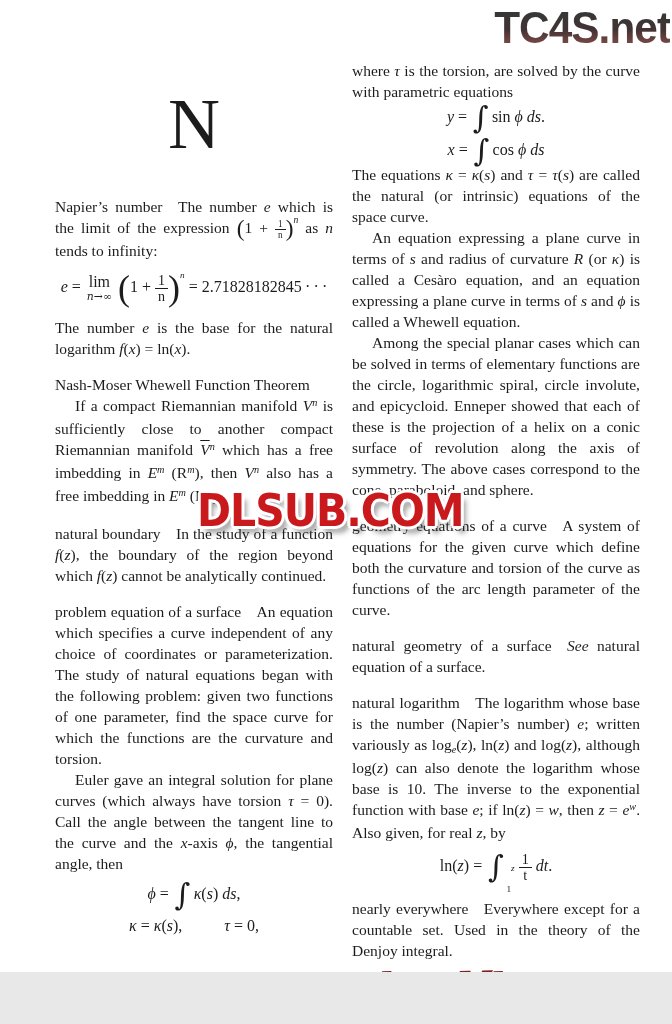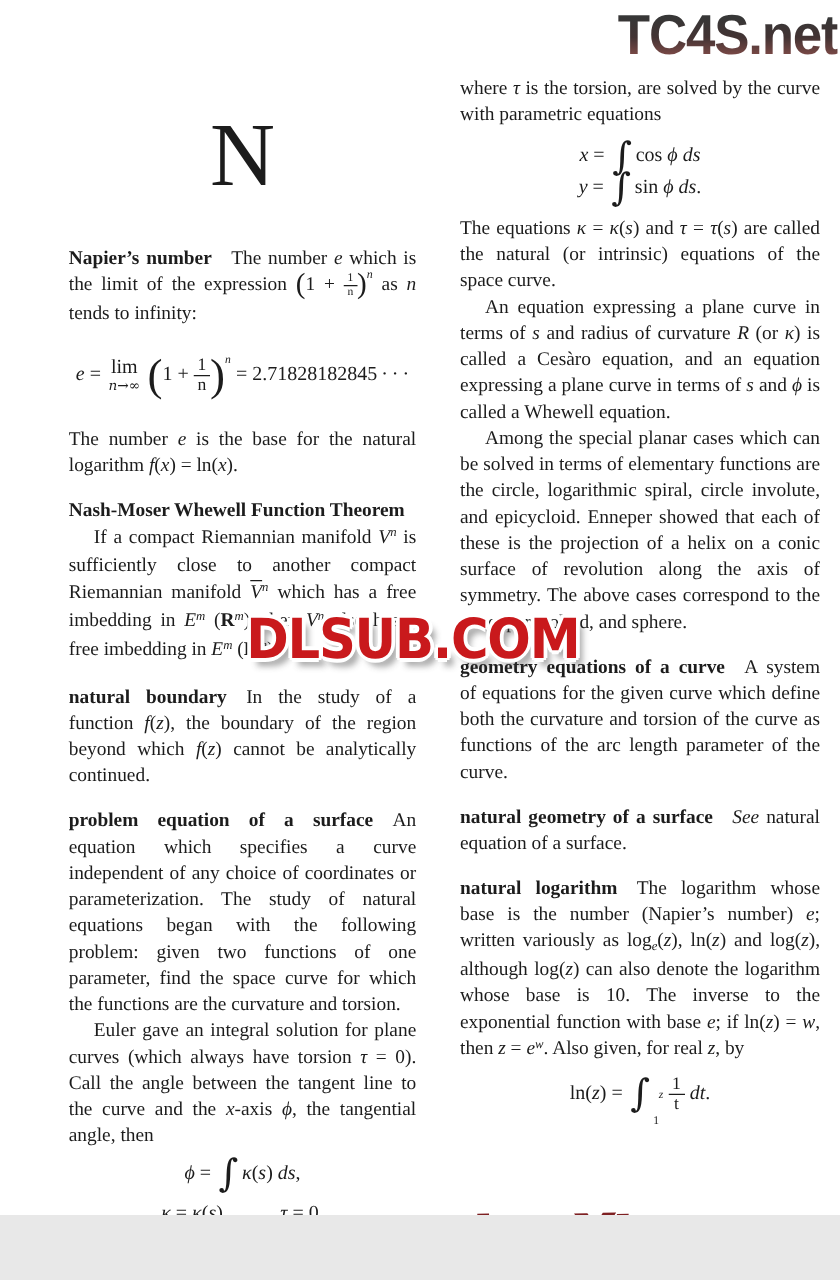--- a/index.html
+++ b/index.html
@@ -3,51 +3,51 @@
 <meta charset="utf-8">
 <style>
   html,body{margin:0;padding:0;background:#e8e8e8;}
   .page{
     position:relative;width:672px;height:972px;background:#ffffff;
     font-family:"Liberation Serif", serif;color:#1c1c1c;overflow:hidden;
     margin:0 auto;
   }
   .col{position:absolute;top:60px;font-size:15.5px;line-height:21px;}
   .col-left{left:55px;width:278px;}
-  .col-right{left:368px;width:288px;}
+  .col-right{left:352px;width:288px;}
   .big-letter{
     text-align:center;font-size:72px;line-height:72px;
     margin:28px 0 36px 0;font-weight:400;
   }
   p{margin:0;}
   .para{text-align:justify;}
   .entry{margin-top:15px;}
   .indent{text-indent:20px;}
   .eq{text-align:center;margin:9px 0 11px 0;font-size:16px;}
   .eq-tight{margin:4px 0;}
   
-  .r-b{font-weight:bold;}
+  .r-b{font-weight:normal;}
   .r-i{font-style:italic;}
   .r-ol{text-decoration:overline;}
   .r-sup{font-size:66%;position:relative;top:-0.5em;}
   .r-sub{font-size:66%;position:relative;top:0.3em;}
   .r-supb{font-size:62%;position:relative;top:-1.0em;}
   .r-supc{font-size:58%;position:relative;top:-1.5em;}
   .r-bp{font-size:150%;font-weight:300;line-height:0;vertical-align:-0.12em;}
   .r-bp2{font-size:225%;font-weight:300;line-height:0;vertical-align:-0.22em;}
   .r-int{
     font-family:"DejaVu Serif","DejaVu Sans",serif;
     font-size:190%;font-weight:400;line-height:0;vertical-align:-0.2em;
     margin:0 3px 0 2px;
   }
   .frac{display:inline-block;vertical-align:middle;text-align:center;line-height:1.05;font-size:88%;}
   .frac .num{display:block;border-bottom:1px solid #1c1c1c;padding:0 3px;}
   .frac .den{display:block;}
   .frac.small{font-size:60%;line-height:1.1;}
-  .mstack{display:inline-block;text-align:center;vertical-align:middle;line-height:1.05;margin:16px 2px;}
+  .mstack{display:inline-block;text-align:center;vertical-align:middle;line-height:1.05;margin:4px 2px;}
   .mstack .top{display:block;}
   .mstack .bot{display:block;font-size:68%;font-style:italic;font-family:"DejaVu Serif","DejaVu Sans",serif;}
   .lims{display:inline-flex;flex-direction:column;justify-content:space-between;
     height:2.1em;vertical-align:middle;font-size:58%;font-style:italic;
     margin:0 4px 0 -4px;}
   .lims .top{margin-left:8px;}
   .lims .bot{font-style:normal;}
   .hsp{display:inline-block;}
   .copyright{position:absolute;left:55px;top:998px;font-size:12.5px;color:#ec4899;}
   
@@ -113,40 +113,41 @@
 
     <div class="eq"><span class="r-i r-glyph">ϕ</span> = <span class="r-int">∫</span><span class="r-i r-glyph">κ</span>(<span class="r-i">s</span>) <span class="r-i">ds</span>,</div>
 
 
     <div class="eq"><span class="r-i r-glyph">κ</span> = <span class="r-i r-glyph">κ</span>(<span class="r-i">s</span>),<span class="hsp" style="width: 42px;"></span><span class="r-i r-glyph">τ</span> = 0,</div>
   </section>
 
   <section class="col col-right">
     <p class="para">where <span class="r-i r-glyph">τ</span> is the torsion, are solved by the curve with parametric equations</p>
 
+    <div class="eq eq-tight" style="margin-bottom:12px"><span class="r-i">y</span> = <span class="r-int">∫</span>sin <span class="r-i r-glyph">ϕ</span> <span class="r-i">ds</span>.</div>
     <div class="eq eq-tight" style="margin-top:12px"><span class="r-i">x</span> = <span class="r-int">∫</span>cos <span class="r-i r-glyph">ϕ</span> <span class="r-i">ds</span></div>
-    <div class="eq eq-tight" style="margin-bottom:12px"><span class="r-i">y</span> = <span class="r-int">∫</span>sin <span class="r-i r-glyph">ϕ</span> <span class="r-i">ds</span>.</div>
 
     <p class="para">The equations <span class="r-i r-glyph">κ</span> = <span class="r-i r-glyph">κ</span>(<span class="r-i">s</span>) and <span class="r-i r-glyph">τ</span> = <span class="r-i r-glyph">τ</span>(<span class="r-i">s</span>) are called the natural (or intrinsic) equations of the space curve.</p>
 
     <p class="para indent">An equation expressing a plane curve in terms of <span class="r-i">s</span> and radius of curvature <span class="r-i">R</span> (or <span class="r-i r-glyph">κ</span>) is called a Cesàro equation, and an equation expressing a plane curve in terms of <span class="r-i">s</span> and <span class="r-i r-glyph">ϕ</span> is called a Whewell equation.</p>
 
     <p class="para indent">Among the special planar cases which can be solved in terms of elementary functions are the circle, logarithmic spiral, circle involute, and epicycloid. Enneper showed that each of these is the projection of a helix on a conic surface of revolution along the axis of symmetry. The above cases correspond to the cone, paraboloid, and sphere.</p>
 
     <p class="para entry"><span class="r-b">geometry equations of a curve</span> A system of equations for the given curve which define both the curvature and torsion of the curve as functions of the arc length parameter of the curve.</p>
 
     <p class="para entry"><span class="r-b">natural geometry of a surface</span> <span class="r-i">See</span> natural equation of a surface.</p>
 
     <p class="para entry"><span class="r-b">natural logarithm</span> The logarithm whose base is the number (Napier’s number) <span class="r-i">e</span>; written variously as log<span class="r-i r-sub">e</span>(<span class="r-i">z</span>), ln(<span class="r-i">z</span>) and log(<span class="r-i">z</span>), although log(<span class="r-i">z</span>) can also denote the logarithm whose base is 10. The inverse to the exponential function with base <span class="r-i">e</span>; if ln(<span class="r-i">z</span>) = <span class="r-i">w</span>, then <span class="r-i">z</span> = <span class="r-i">e</span><span class="r-i r-sup">w</span>. Also given, for real <span class="r-i">z</span>, by</p>
 
     <div class="eq">ln(<span class="r-i">z</span>) = <span class="r-int">∫</span><span class="lims">
           <span class="top">z</span>
           <span class="bot">1</span>
         </span><span class="frac"><span class="num">1</span><span class="den">t</span></span> <span class="r-i">dt</span>.</div>
 
+    <p class="para entry"><span class="r-b">nearly everywhere</span> Everywhere except for a countable set. Used in the theory of the Denjoy integral.</p>
   </section>
 
   <div class="copyright">© 2000 by CRC Press LLC</div>
 
   <div class="wm wm-mid">DLSUB.COM</div>
 
   <div class="wm wm-bottom">TradersXtreme.com</div>
 
 </main>
 

